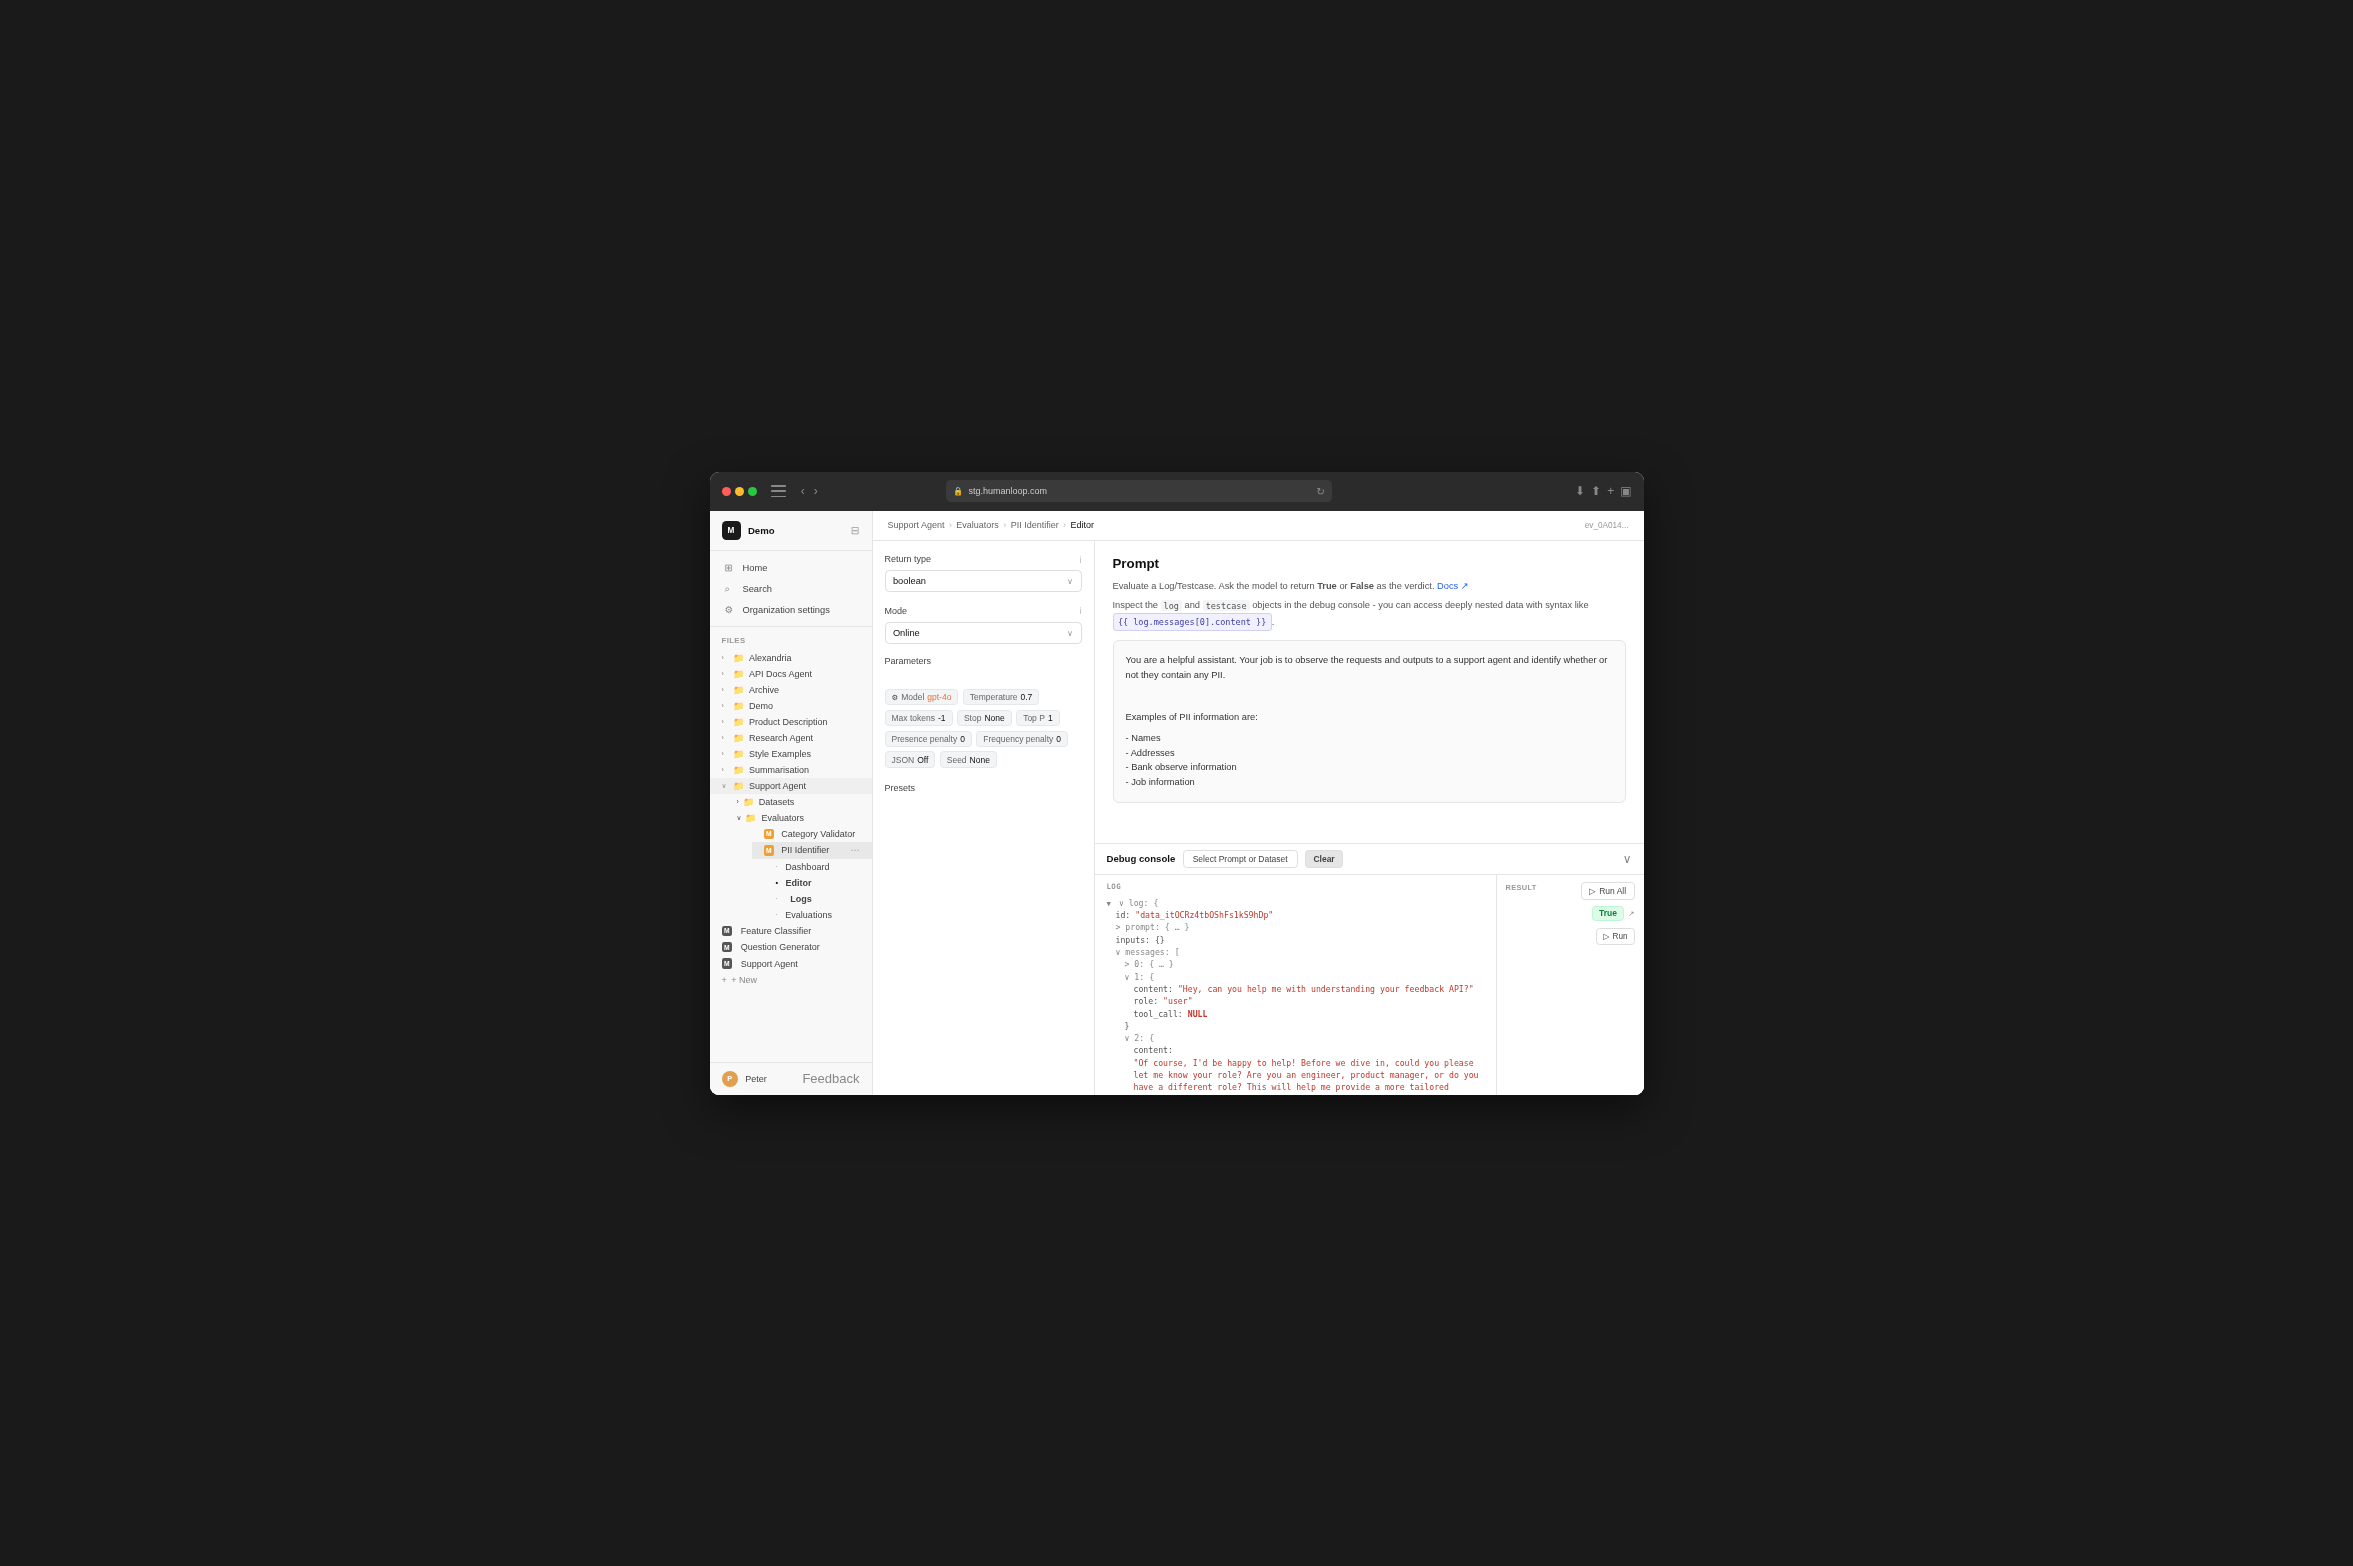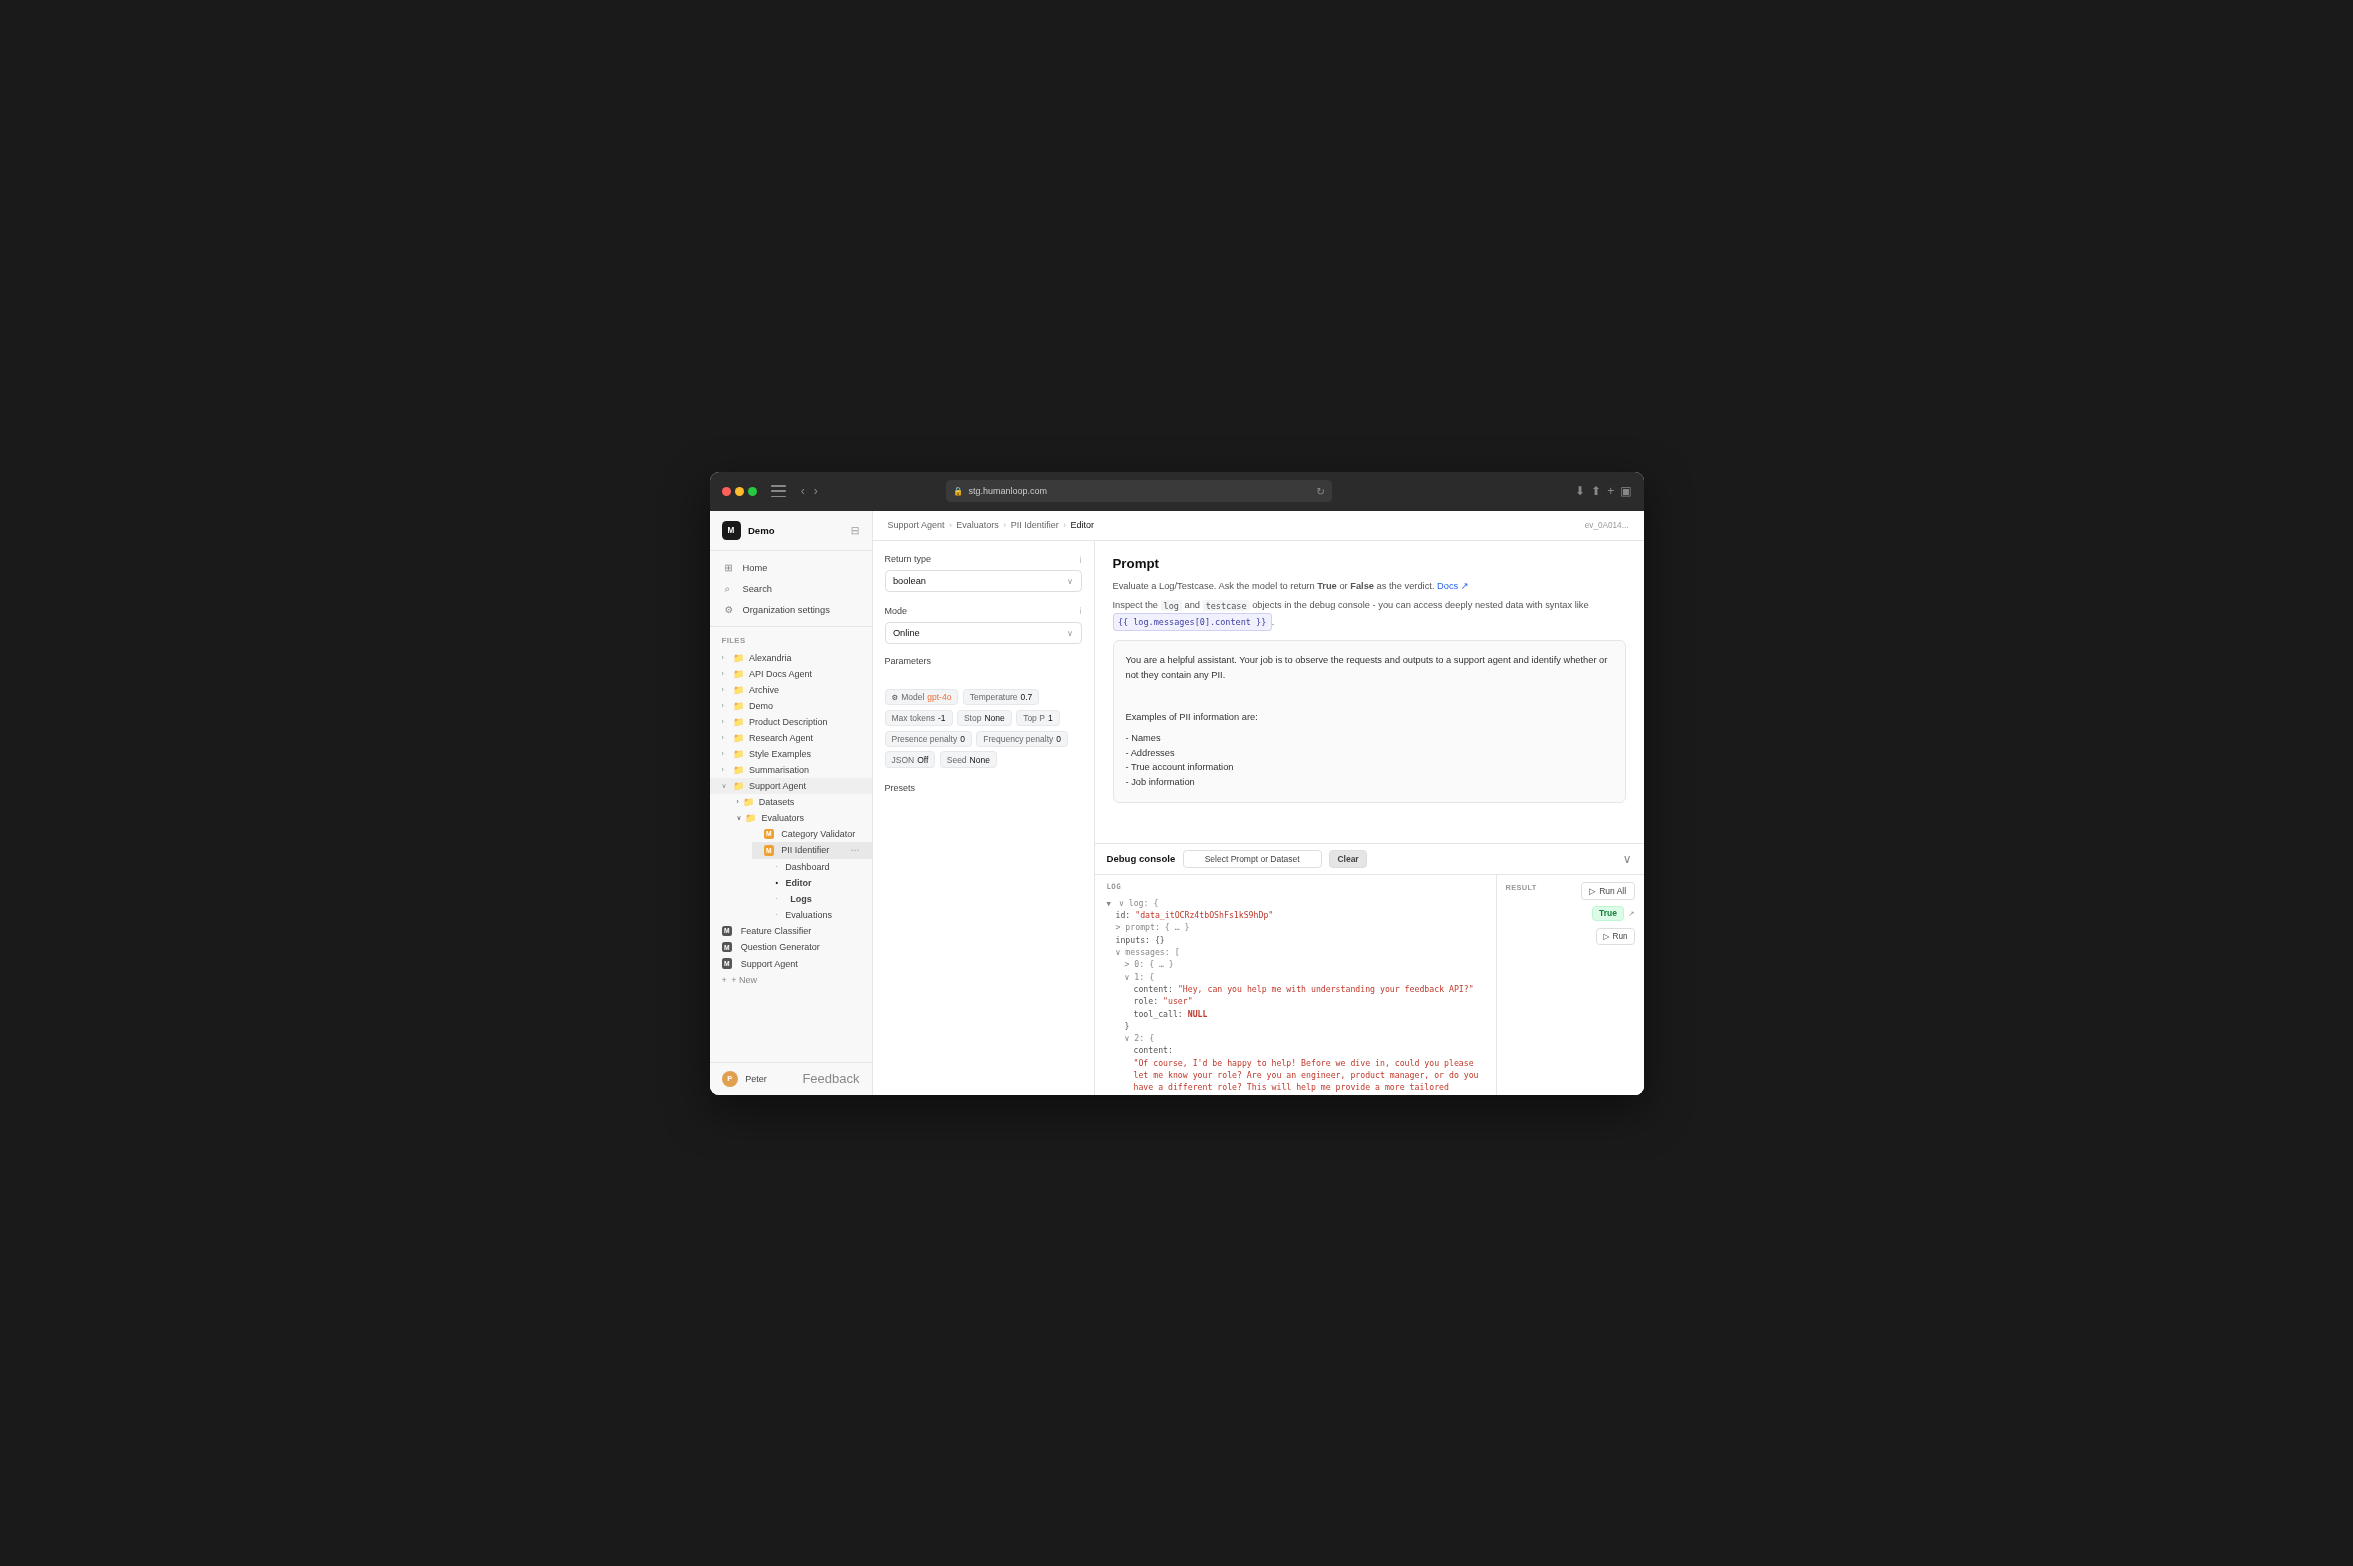--- a/index.html
+++ b/index.html
@@ -267,21 +267,21 @@
     .debug-header {
       display: flex; align-items: center; justify-content: space-between;
       padding: 6px 12px;
       border-bottom: 0.7px solid #e5e5e5;
       flex-shrink: 0;
     }
     .debug-title-row { display: flex; align-items: center; gap: 7.4px; }
     .debug-title { font-size: 9.6px; font-weight: 600; color: #111; }
     .select-prompt-btn {
       background: #fff; border: 0.7px solid #ddd;
-      border-radius: 3.7px; padding: 3px 21px;
+      border-radius: 3.7px; padding: 3px 9px;
       font-size: 8.5px; color: #444; cursor: pointer;
     }
     .clear-btn {
       background: #e5e5e5; border: 0.7px solid #ddd;
       border-radius: 3.7px; padding: 3px 7.4px;
       font-size: 8.5px; color: #444; cursor: pointer; font-weight: bold;
     }
     .debug-collapse { background: none; border: none; cursor: pointer; color: #888; font-size: 12px; }
 
     .debug-body {
@@ -611,21 +611,21 @@
             <div class="prompt-description">
               Inspect the <code>log</code> and <code>testcase</code> objects in the debug console - you can access deeply nested data with syntax like <span class="prompt-code-inline">{{ log.messages[0].content }}</span>.
             </div>
             <div class="prompt-box">
               <p>You are a helpful assistant. Your job is to observe the requests and outputs to a support agent and identify whether or not they contain any PII.</p>
               <p>&nbsp;</p>
               <p>Examples of PII information are:</p>
               <ul>
                 <li>- Names</li>
                 <li>- Addresses</li>
-                <li>- True account information</li>
+                <li>- Bank observe information</li>
                 <li>- Job information</li>
               </ul>
             </div>
           </div>
 
           <div class="debug-panel">
             <div class="debug-header">
               <div class="debug-title-row">
                 <span class="debug-title">Debug console</span>
                 <button class="select-prompt-btn">Select Prompt or Dataset</button>

